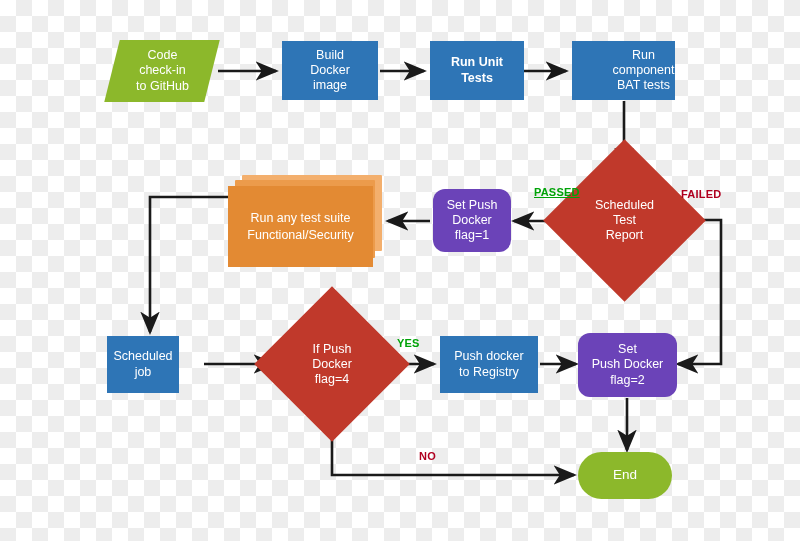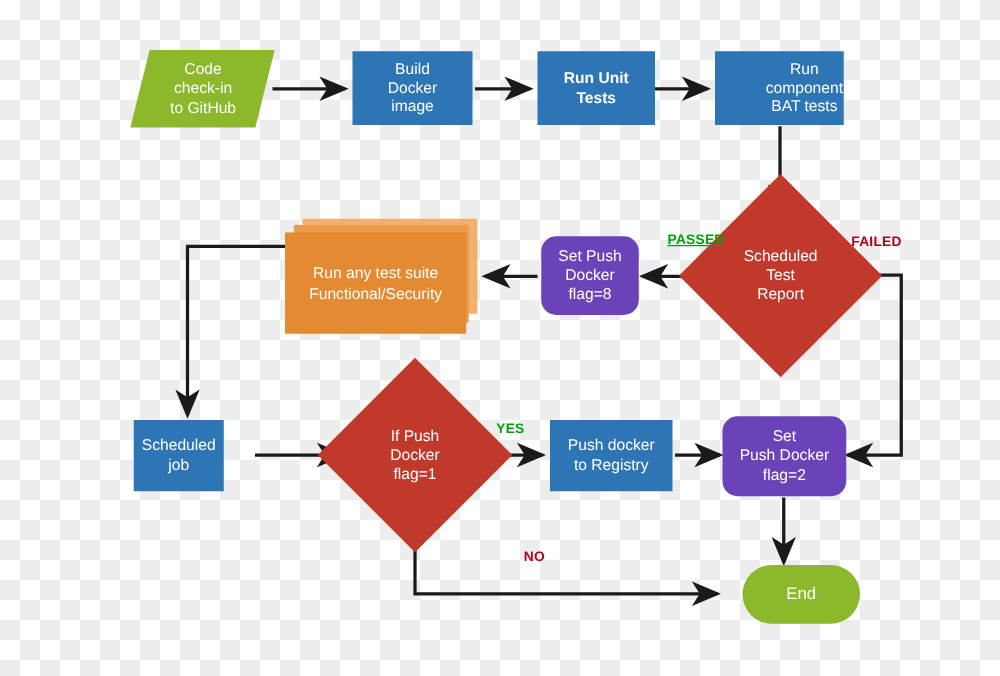--- a/index.html
+++ b/index.html
@@ -153,58 +153,58 @@
   <div class="diamond-wrap" style="left:567px; top:163px; width:115px; height:115px;">
     <div class="diamond-shape" style="background:#C0392B;"></div>
     <div class="diamond-label" style="font-size:12.5px;">Scheduled
 Test
 Report</div>
   </div>
 
   <div class="node rounded" style="left:433px; top:189px; width:78px; height:63px; background:#6B43B8; font-size:12.5px;">
     <span>Set Push
 Docker
-flag=8</span>
+flag=1</span>
   </div>
 
   <div class="stack" style="left:228px; top:175px; width:155px; height:93px;">
     <div class="layer" style="left:14px; top:0px;  width:140px; height:76px; background:#F3AF6D;"></div>
     <div class="layer" style="left:7px;  top:5px;  width:140px; height:78px; background:#EC9B4B;"></div>
     <div class="face" style="left:0px;  top:11px; width:145px; height:81px; background:#E38A33; font-size:12.5px;">Run any test suite
 Functional/Security</div>
   </div>
 
   <div class="node rect" style="left:107px; top:336px; width:72px; height:57px; background:#2E75B6; font-size:12.5px;">
     <span>Scheduled
 job</span>
   </div>
 
   <div class="diamond-wrap" style="left:277px; top:309px; width:110px; height:110px;">
     <div class="diamond-shape" style="background:#C0392B;"></div>
     <div class="diamond-label" style="font-size:12.5px;">If Push
 Docker
-flag=1</div>
+flag=4</div>
   </div>
 
   <div class="node rect" style="left:440px; top:336px; width:98px; height:57px; background:#2E75B6; font-size:12.5px;">
     <span>Push docker
 to Registry</span>
   </div>
 
   <div class="node rounded" style="left:578px; top:333px; width:99px; height:64px; background:#6B43B8; font-size:12.5px;">
     <span>Set
 Push Docker
 flag=2</span>
   </div>
 
-  <div class="node pill" style="left:594px; top:452px; width:94px; height:47px; background:#8CB82B; font-size:13.5px;align-items:center;">
+  <div class="node pill" style="left:578px; top:452px; width:94px; height:47px; background:#8CB82B; font-size:13.5px;align-items:center;">
     <span>End</span>
   </div>
 
   <div class="edge-label" style="left:534px; top:186px; color:#00A308;text-decoration:underline;">PASSED</div>
 
   <div class="edge-label" style="left:681px; top:188px; color:#B00020;">FAILED</div>
 
   <div class="edge-label" style="left:397px; top:337px; color:#00A308;">YES</div>
 
-  <div class="edge-label" style="left:403px; top:440px; color:#B00020;padding-left:16px;">NO</div>
+  <div class="edge-label" style="left:403px; top:450px; color:#B00020;padding-left:16px;">NO</div>
 
 </div>
 
 </body></html>

